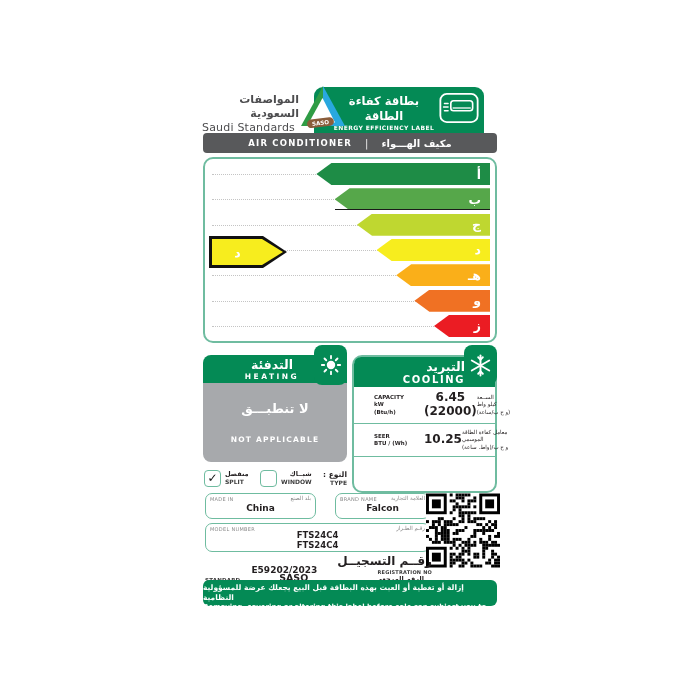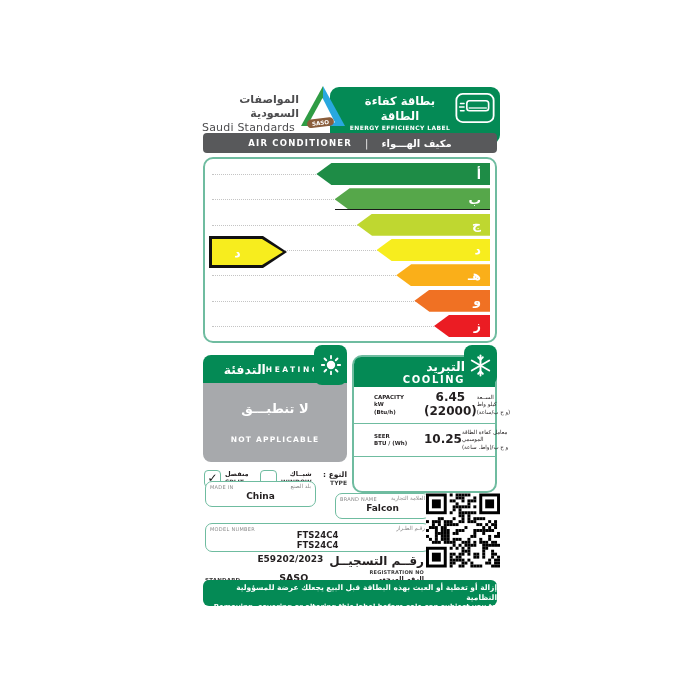--- a/index.html
+++ b/index.html
@@ -10,21 +10,21 @@
   body{font-family:"DejaVu Sans","Liberation Sans",sans-serif;color:var(--ink);}
   #canvas{position:relative;width:700px;height:700px;background:#fff;overflow:hidden;}
   #label{position:absolute;left:200px;top:85px;width:300px;height:522px;}
   .ar{direction:rtl;unicode-bidi:isolate;}
 
   
   .authority{position:absolute;left:2px;top:8px;width:97px;line-height:1.25;}
   .authority .a-ar{display:block;font-size:11px;font-weight:bold;color:#4D4D4F;text-align:right;}
   .authority .a-en{display:block;font-size:11px;color:#4D4D4F;letter-spacing:.2px;white-space:nowrap;}
   .saso-logo{position:absolute;left:99px;top:0;width:48px;height:46px;z-index:2;}
-  .banner{position:absolute;right:0;top:2px;width:170px;height:57px;background:var(--green);border-radius:9px;}
+  .banner{position:absolute;right:16px;top:2px;width:170px;height:57px;background:var(--green);border-radius:9px;}
   .banner-titles{position:absolute;left:14px;top:7px;width:112px;text-align:center;color:#fff;line-height:1.3;}
   .banner-ar{font-size:11.5px;font-weight:bold;display:block;}
   .banner-en{font-size:6px;font-weight:bold;letter-spacing:.4px;display:block;}
   .banner-ac{position:absolute;right:5px;top:5px;width:40px;height:32px;}
 
   
   #pbar{position:absolute;top:48px;left:3px;right:3px;height:20px;background:var(--dark);border-radius:4px;color:#fff;display:flex;align-items:center;justify-content:center;gap:13px;}
   #pbar .p-en{font-size:8.5px;font-weight:bold;letter-spacing:1.2px;}
   #pbar .p-sep{font-size:10px;opacity:.9;}
   #pbar .p-ar{font-size:10px;font-weight:bold;}
@@ -36,21 +36,21 @@
   .dots{position:absolute;left:2px;right:4px;top:50%;border-top:1.5px dotted #c4c4c4;}
   .grade-arrow{position:absolute;right:0;top:0;height:22px;clip-path:polygon(15px 0,100% 0,100% 100%,15px 100%,0 50%);display:flex;align-items:center;justify-content:flex-end;padding-right:9px;color:#fff;font-weight:bold;font-size:12.5px;}
   .grade-row:nth-child(2)::after{content:"";position:absolute;right:0;top:21px;width:55.5%;border-top:1.8px solid #1a1a1a;}
   #indicator{position:absolute;left:4px;top:77px;width:78px;height:32px;z-index:3;}
   #indicator .outer{width:100%;height:100%;background:#111;clip-path:polygon(0 0,calc(100% - 24px) 0,100% 50%,calc(100% - 24px) 100%,0 100%);position:relative;}
   #indicator .inner{position:absolute;left:3px;top:3px;right:4px;bottom:3px;background:#F7ED1E;clip-path:polygon(0 0,calc(100% - 21px) 0,100% 50%,calc(100% - 21px) 100%,0 100%);display:flex;align-items:center;justify-content:center;padding-right:20px;color:#fff;font-weight:bold;font-size:12.5px;}
 
   
   #heating{position:absolute;left:3px;top:270px;width:144px;height:107px;}
   .tab{position:absolute;right:0;top:-10px;width:33px;height:40px;background:var(--green);border-radius:8px;display:flex;align-items:center;justify-content:center;z-index:2;}
-  #heating .hd{position:relative;height:28px;background:var(--green);border-radius:8px 8px 0 0;display:flex;flex-direction:row;align-items:center;justify-content:center;color:#fff;padding-right:30px;line-height:1.2;padding-left:24px;}
+  #heating .hd{position:relative;height:28px;background:var(--green);border-radius:8px 8px 0 0;display:flex;flex-direction:column;align-items:center;justify-content:center;color:#fff;padding-right:30px;line-height:1.2;padding-left:24px;}
   #heating .hd .t-ar{font-size:12.5px;font-weight:bold;}
   #heating .hd .t-en{font-size:7.5px;font-weight:bold;letter-spacing:2.5px;}
   #heating .bd{height:79px;background:var(--grayBody);border-radius:0 0 8px 8px;display:flex;flex-direction:column;align-items:center;justify-content:center;color:#fff;gap:19px;}
   #heating .na-ar{font-size:13px;font-weight:bold;letter-spacing:1px;}
   #heating .na-en{font-size:7.5px;font-weight:bold;letter-spacing:1.2px;}
 
   
   #typerow{position:absolute;left:4px;top:382px;width:143px;height:22px;display:flex;align-items:center;justify-content:space-between;}
   .opt{display:flex;align-items:center;gap:4px;}
   .cbx{width:17px;height:17px;border:1.5px solid var(--teal);border-radius:4px;background:#fff;display:flex;align-items:center;justify-content:center;font-size:12px;font-weight:bold;color:#111;}
@@ -73,36 +73,36 @@
   .c-en{font-size:5.5px;font-weight:bold;white-space:pre-line;line-height:1.35;}
   .c-val{text-align:center;font-weight:bold;font-size:12px;line-height:1.15;}
   .c-ar{font-size:5.5px;text-align:left;direction:rtl;line-height:1.35;white-space:pre-line;}
 
   
   .dbox{position:absolute;border:1.5px solid var(--teal);border-radius:7px;background:#fff;}
   .dbox .lab-en{position:absolute;left:4px;top:2px;font-size:5px;color:#8a8a8a;letter-spacing:.3px;}
   .dbox .lab-ar{position:absolute;right:4px;top:1px;font-size:5.5px;color:#8a8a8a;}
   .dbox .val{position:absolute;left:0;right:0;top:9px;text-align:center;font-weight:bold;font-size:9px;}
   #modelbox .val{top:6px;font-size:8.5px;line-height:1.2;}
-  #madein{left:5px;top:396px;width:111px;height:26px;}
+  #madein{left:5px;top:408px;width:111px;height:26px;}
   #brand{left:135px;top:408px;width:95px;height:26px;}
   #modelbox{left:5px;top:438px;width:225px;height:29px;}
   #qr{position:absolute;left:226px;top:404px;width:74px;height:82px;display:flex;align-items:center;justify-content:center;}
-  #reg{position:absolute;right:76px;top:469px;display:flex;align-items:flex-start;gap:6px;}
+  #reg{position:absolute;right:68px;top:469px;display:flex;align-items:flex-end;gap:20px;}
   #reg .r-val{font-size:9px;font-weight:bold;}
   .stack-r{display:flex;flex-direction:column;text-align:right;line-height:1.25;}
   .stack-r .s-ar{font-size:12px;font-weight:bold;}
   .stack-r .s-en{font-size:5px;font-weight:bold;color:#3c3c3c;letter-spacing:.2px;}
   #std{position:absolute;left:5px;right:76px;top:487px;display:flex;align-items:center;justify-content:space-between;}
   #std .s-lab{font-size:5.5px;font-weight:bold;color:#3c3c3c;letter-spacing:.2px;}
   #std .s-val{font-size:9.5px;font-weight:bold;}
   #std .s-arl{font-size:6.5px;font-weight:bold;}
 
   
-  #warn{position:absolute;left:3px;right:3px;top:495px;height:26px;background:var(--green);border-radius:6px;color:#fff;text-align:right;padding-top:3px;line-height:1.35;}
+  #warn{position:absolute;left:3px;right:3px;top:495px;height:26px;background:var(--green);border-radius:6px;color:#fff;text-align:left;padding-top:3px;line-height:1.35;}
   #warn .w-ar{font-size:7.5px;font-weight:bold;display:block;}
   #warn .w-en{font-size:7px;font-weight:bold;display:block;}
 </style>
 </head>
 <body>
 
 <div id="canvas">
   <div id="label">
 
     <div>

